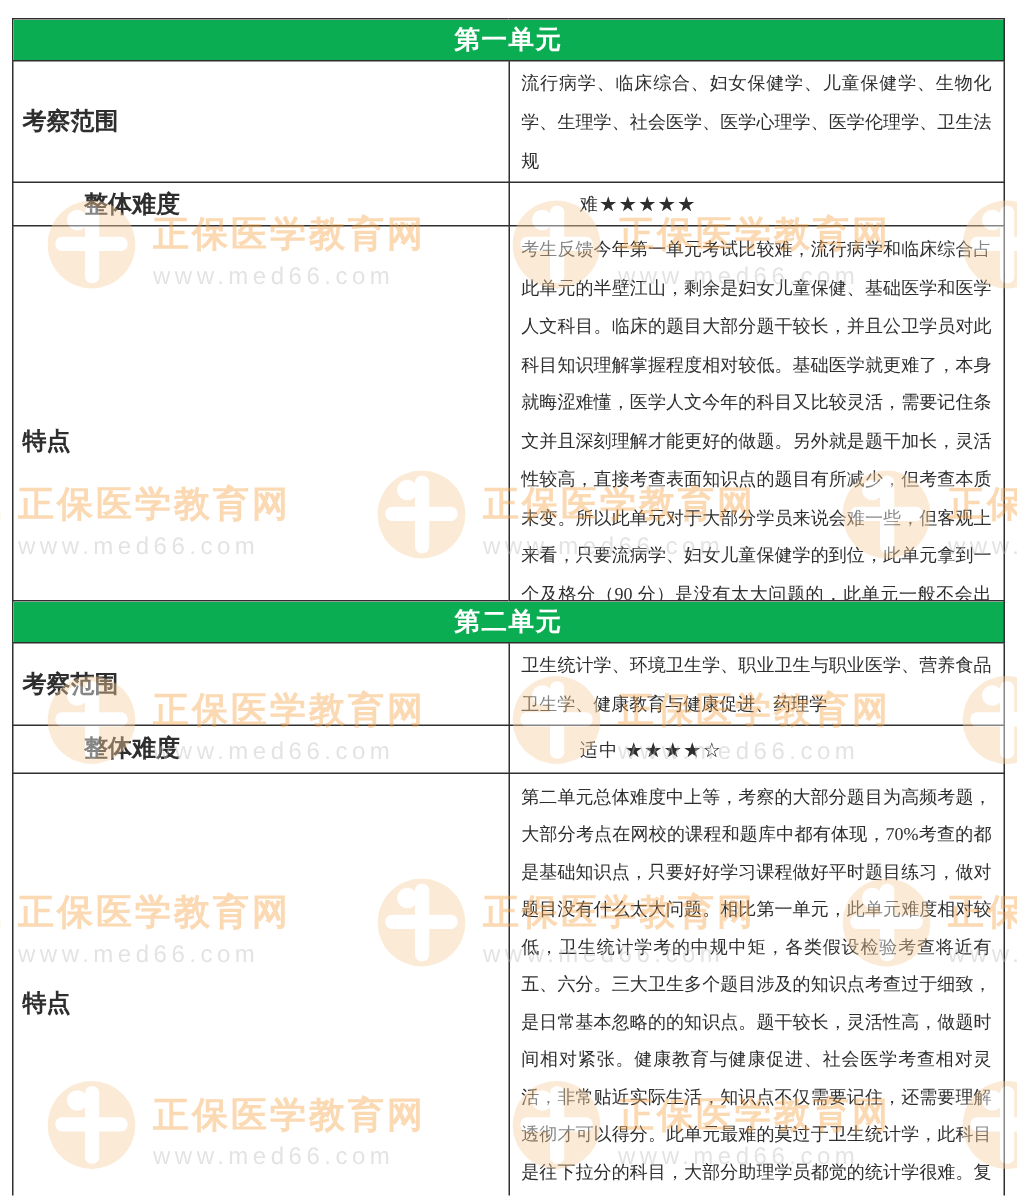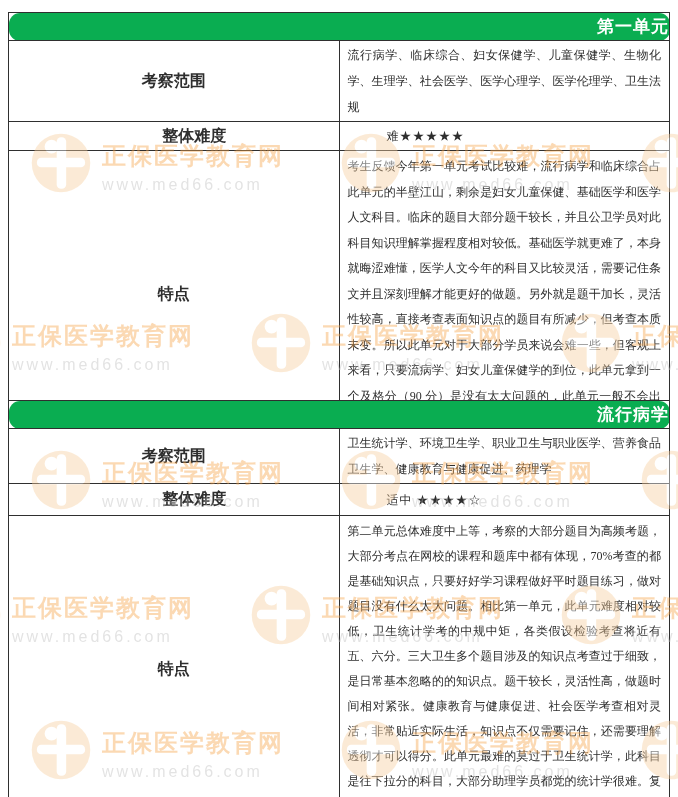--- a/index.html
+++ b/index.html
@@ -27,29 +27,28 @@
   table.unit td {
     border: 1px solid #2f2f2f;
     box-sizing: border-box;
     overflow: hidden;
   }
   td.head-cell {
     background: #0aad51;
     color: #ffffff;
     font-weight: bold;
     font-size: 17px;
-    text-align: right;
+    text-align: center;
     height: 28px;
     padding: 0;
     letter-spacing: 1px;
-    border-radius: 11px;
   }
   td.lbl {
     width: 164px;
-    text-align: center;
+    text-align: left;
     vertical-align: middle;
     font-weight: bold;
     font-size: 16px;
     padding: 0 6px;
   }
   td.val {
     font-size: 12px;
     padding: 1px 8px;
     vertical-align: middle;
     text-align: justify;
@@ -125,21 +124,21 @@
     <tr class="features-row">
       <td class="lbl">特点</td>
       <td class="val">考生反馈今年第一单元考试比较难，流行病学和临床综合占此单元的半壁江山，剩余是妇女儿童保健、基础医学和医学人文科目。临床的题目大部分题干较长，并且公卫学员对此科目知识理解掌握程度相对较低。基础医学就更难了，本身就晦涩难懂，医学人文今年的科目又比较灵活，需要记住条文并且深刻理解才能更好的做题。另外就是题干加长，灵活性较高，直接考查表面知识点的题目有所减少，但考查本质未变。所以此单元对于大部分学员来说会难一些，但客观上来看，只要流病学、妇女儿童保健学的到位，此单元拿到一个及格分（90 分）是没有太大问题的，此单元一般不会出现太高分。</td>
     </tr>
   </tbody>
     </table>
 
   <table class="unit unit-2">
     <tbody>
         <tr class="head-row">
-      <td class="head-cell" colspan="2">流行病学</td>
+      <td class="head-cell" colspan="2">第二单元</td>
     </tr>
     <tr class="scope-row">
       <td class="lbl">考察范围</td>
       <td class="val">卫生统计学、环境卫生学、职业卫生与职业医学、营养食品卫生学、健康教育与健康促进、药理学</td>
     </tr>
     <tr class="difficulty-row">
       <td class="lbl">整体难度</td>
       <td class="val">适中 ★★★★☆</td>
     </tr>
     <tr class="features-row">

